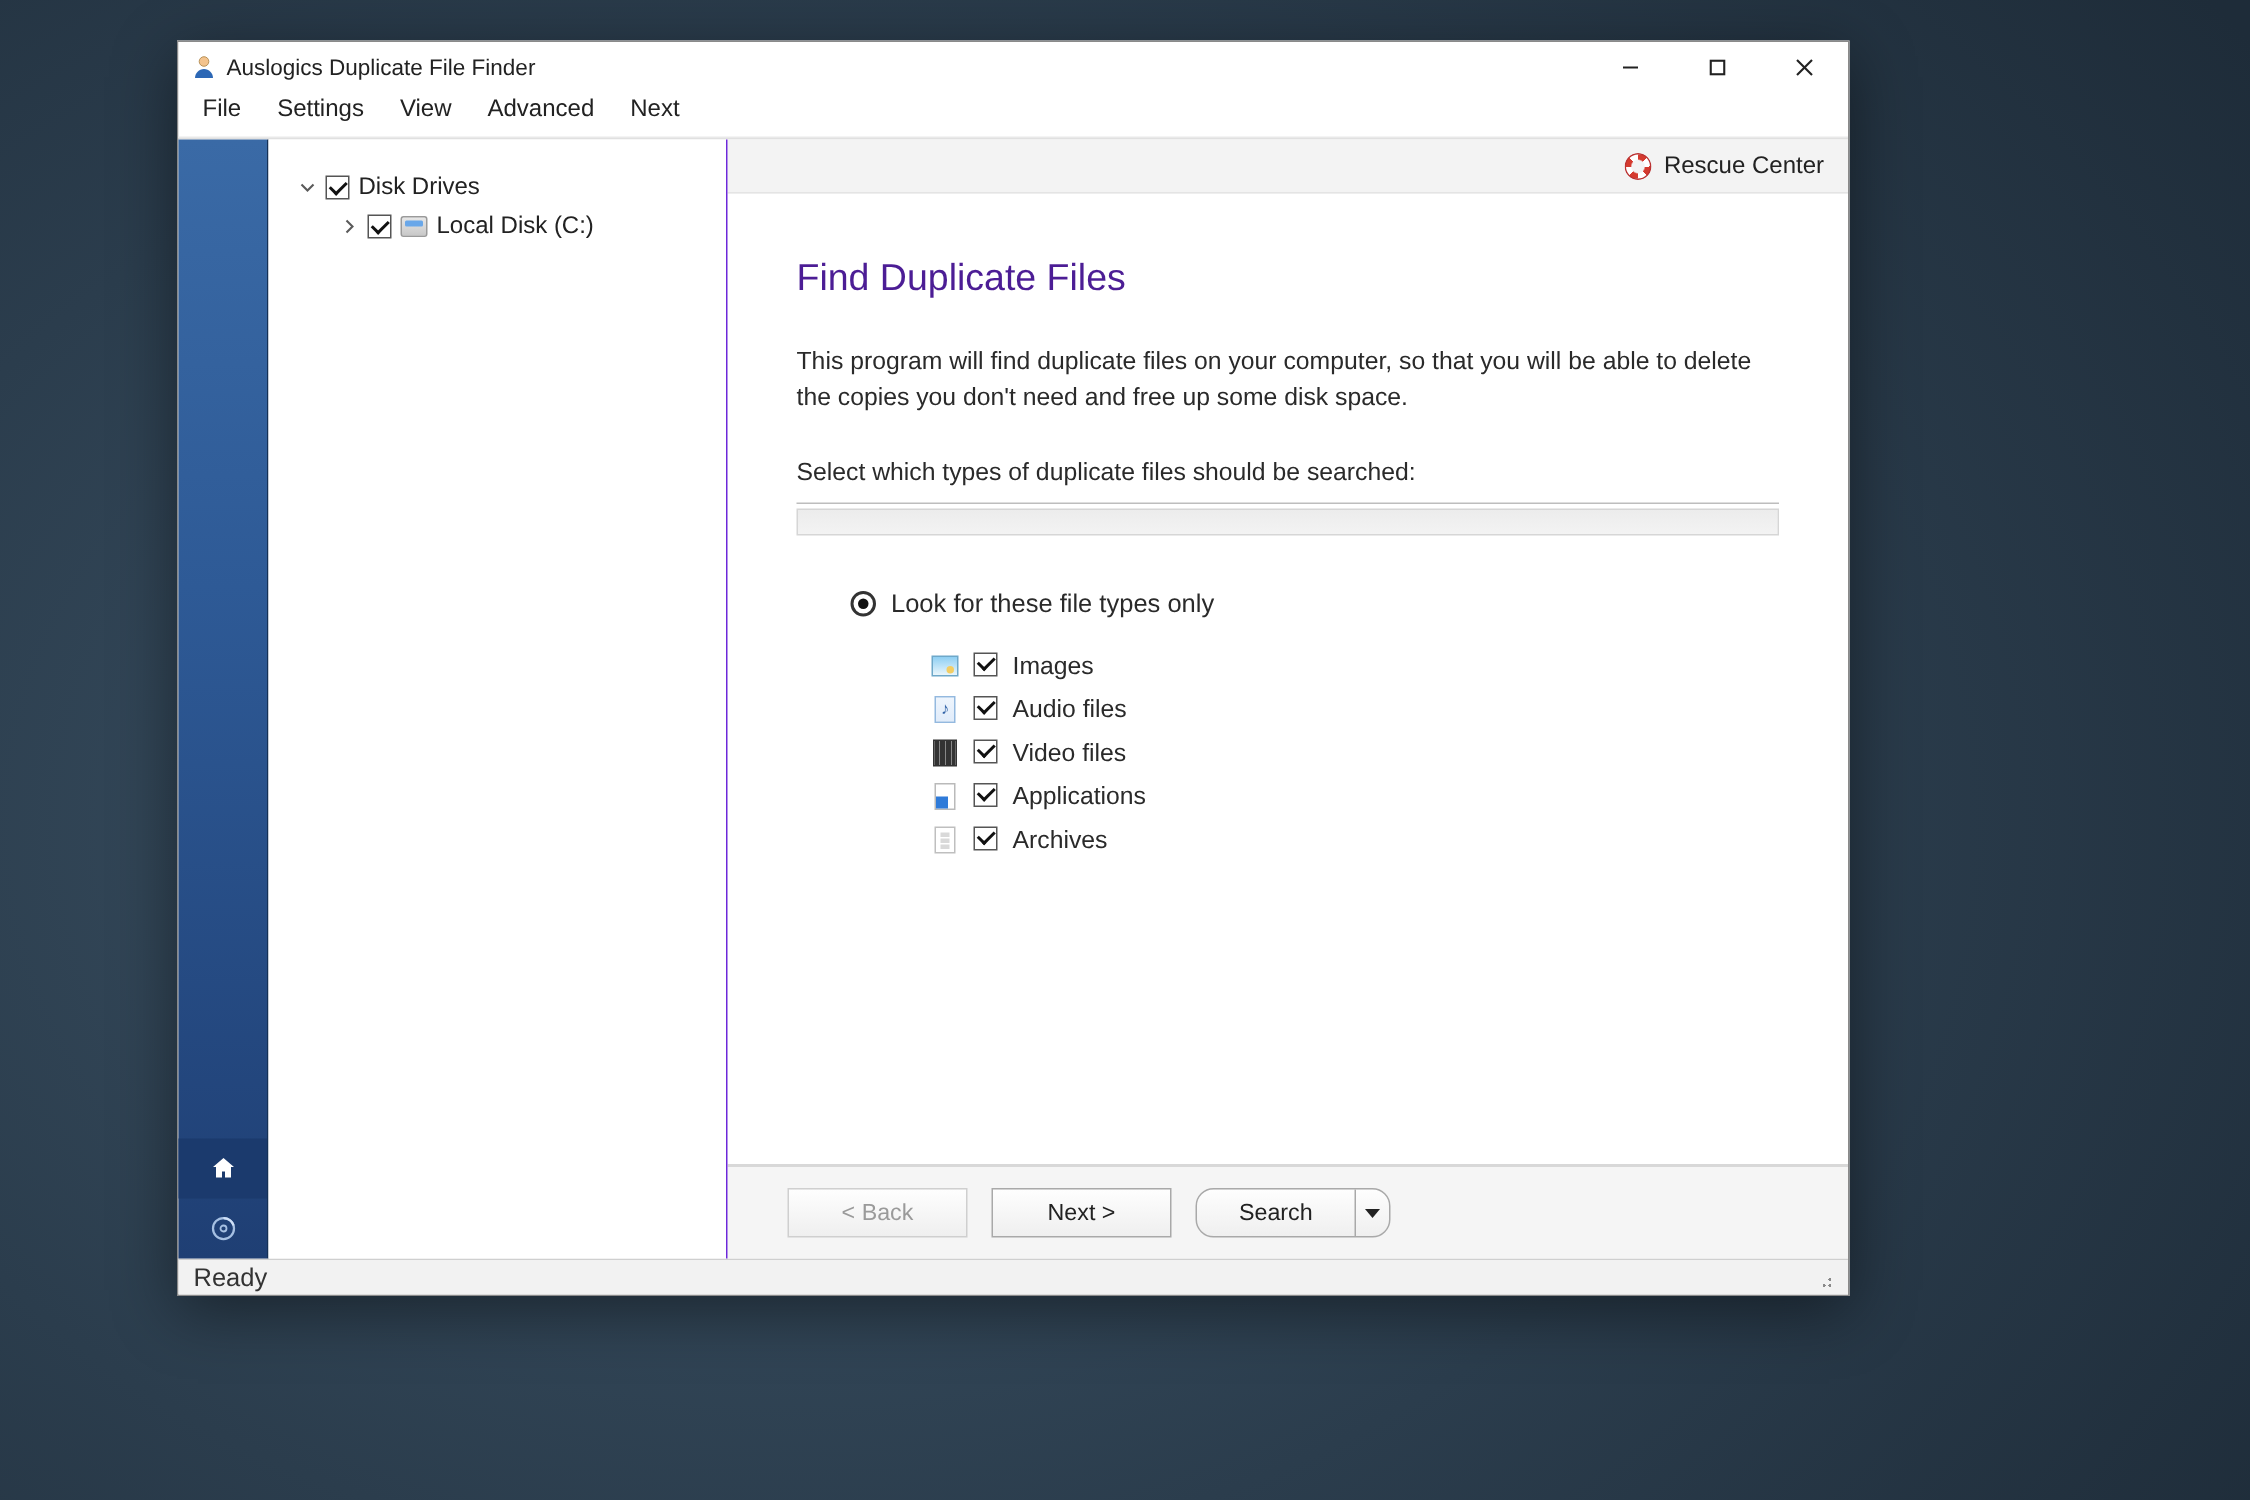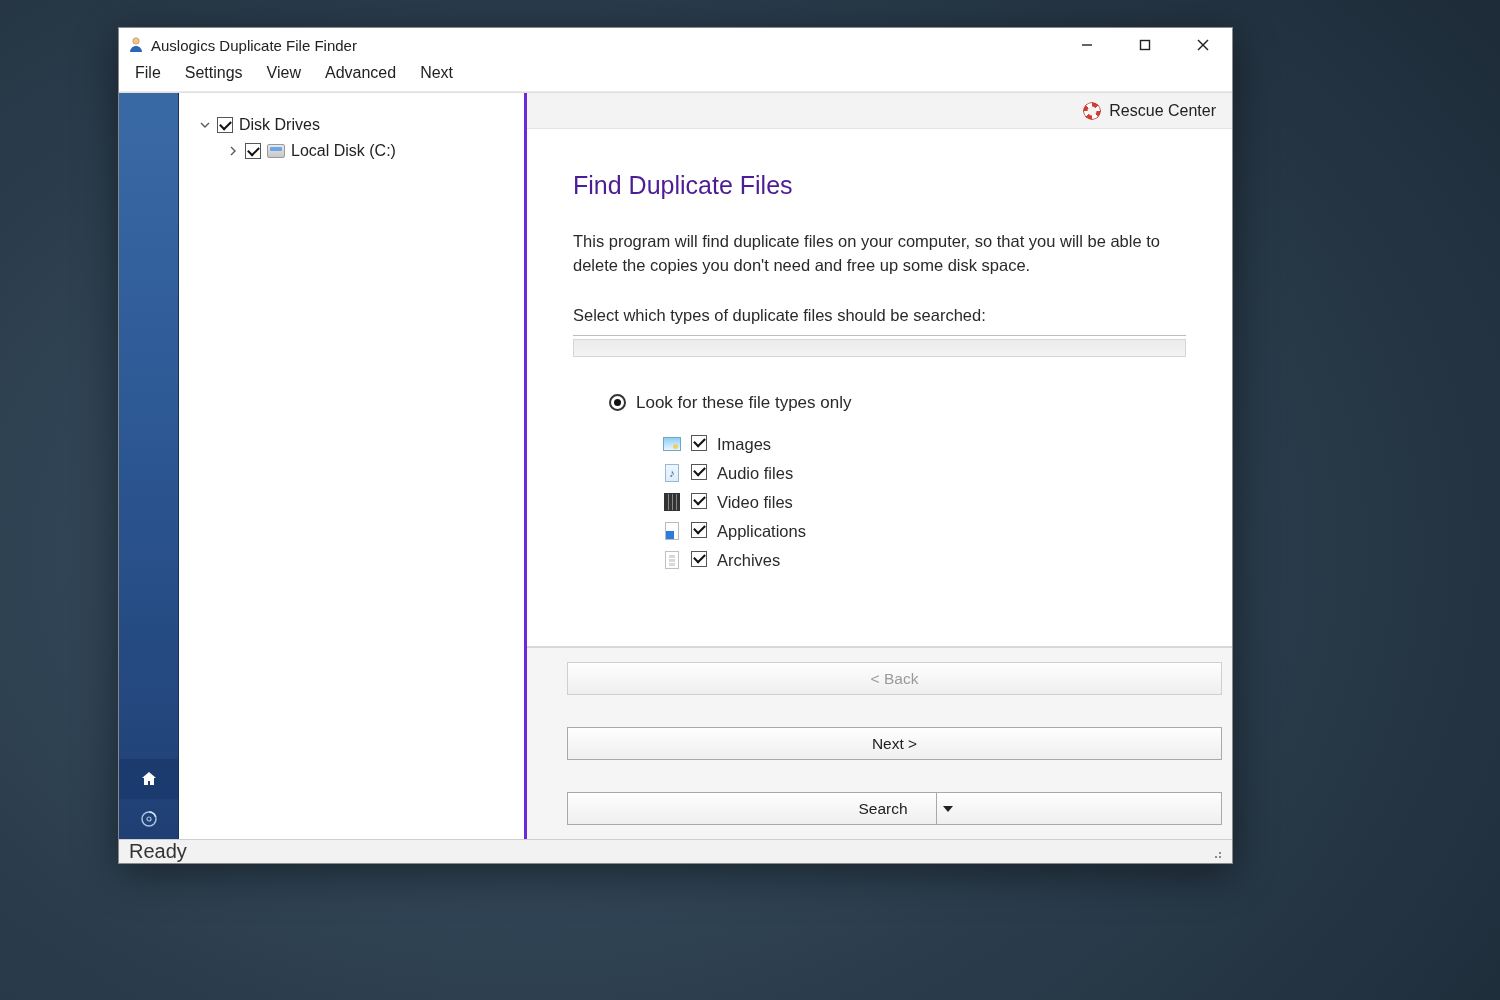--- a/index.html
+++ b/index.html
@@ -77,23 +77,23 @@
   }
   .strip-item {
     height: 40px; width: 100%;
     display: flex; align-items: center; justify-content: center;
     color: #cfe0f7;
   }
   .strip-item.active { background: #1b3a6d; color: #fff; }
 
   
   .tree {
-    width: 348px;
+    width: 306px;
     background: #ffffff;
-    border-right: 3px solid #6d28d9;
+    border-right: 1px solid #6d28d9;
     padding: 18px 8px 8px 20px;
     font-size: 16px;
     color: #222;
     position: relative;
   }
   .tree-row {
     display: flex; align-items: center; gap: 6px;
     height: 24px; margin: 2px 0; white-space: nowrap;
   }
   .tree-row .expander {
@@ -198,42 +198,42 @@
   .ic-archive{width:14px;height:18px;border:1px solid #bfbfbf;background:#fff;position:relative;}
   .ic-archive::after{content:"";position:absolute;left:3px;top:3px;right:3px;height:3px;background:#d9d9d9;box-shadow:0 4px 0 #d9d9d9,0 8px 0 #d9d9d9;}
   .ic-app{width:14px;height:18px;border:1px solid #bababa;background:#fff;position:relative;}
   .ic-app::after{content:"";position:absolute;left:0;bottom:0;width:8px;height:8px;background:#2f7bd9;}
 
   
   .footer {
     background: #f5f5f5;
     border-top: 2px solid #d8d8d8;
     padding: 14px 10px 14px 40px;
-    display: flex; gap: 32px; flex-direction: column;
+    display: flex; gap: 16px;
   }
   .btn {
     height: 33px;
     border: 1px solid #a9a9a9;
     background: linear-gradient(#fefefe,#efefef);
     padding: 0 22px;
     font-size: 15.5px;
     color: #222;
     display: inline-flex; align-items: center; justify-content: center;
     min-width: 120px;
   }
   .btn.disabled { color: #9a9a9a; border-color: #cfcfcf; }
-  .btn.split { padding: 0; min-width: 0; display: inline-flex; }
+  .btn.split { padding: 0; min-width: 0; display: inline-flex; border-radius: 12px; }
   .btn.split .lbl { padding: 0 28px; border-right: 1px solid #a9a9a9; height:100%; display:flex;align-items:center;}
   .btn.split .dd { width: 22px; display:flex;align-items:center;justify-content:center;}
   .caret-down { width:0;height:0;border-left:5px solid transparent;border-right:5px solid transparent;border-top:6px solid #222;}
 
   
   .statusbar {
     height: 24px; border-top: 1px solid #cfcfcf;
-    background: #f2f2f2; font-size: 20px;
+    background: #f2f2f2; font-size: 17px;
     color: #333; padding: 0 10px;
     display:flex;align-items:center;justify-content:space-between;
   }
   .grip {
     width: 14px; height: 14px;
     background:
       radial-gradient(#8a8a8a 1px, transparent 1px) 10px 10px /4px 4px,
       radial-gradient(#8a8a8a 1px, transparent 1px) 6px 10px /4px 4px,
       radial-gradient(#8a8a8a 1px, transparent 1px) 10px 6px /4px 4px;
     background-repeat: no-repeat;

